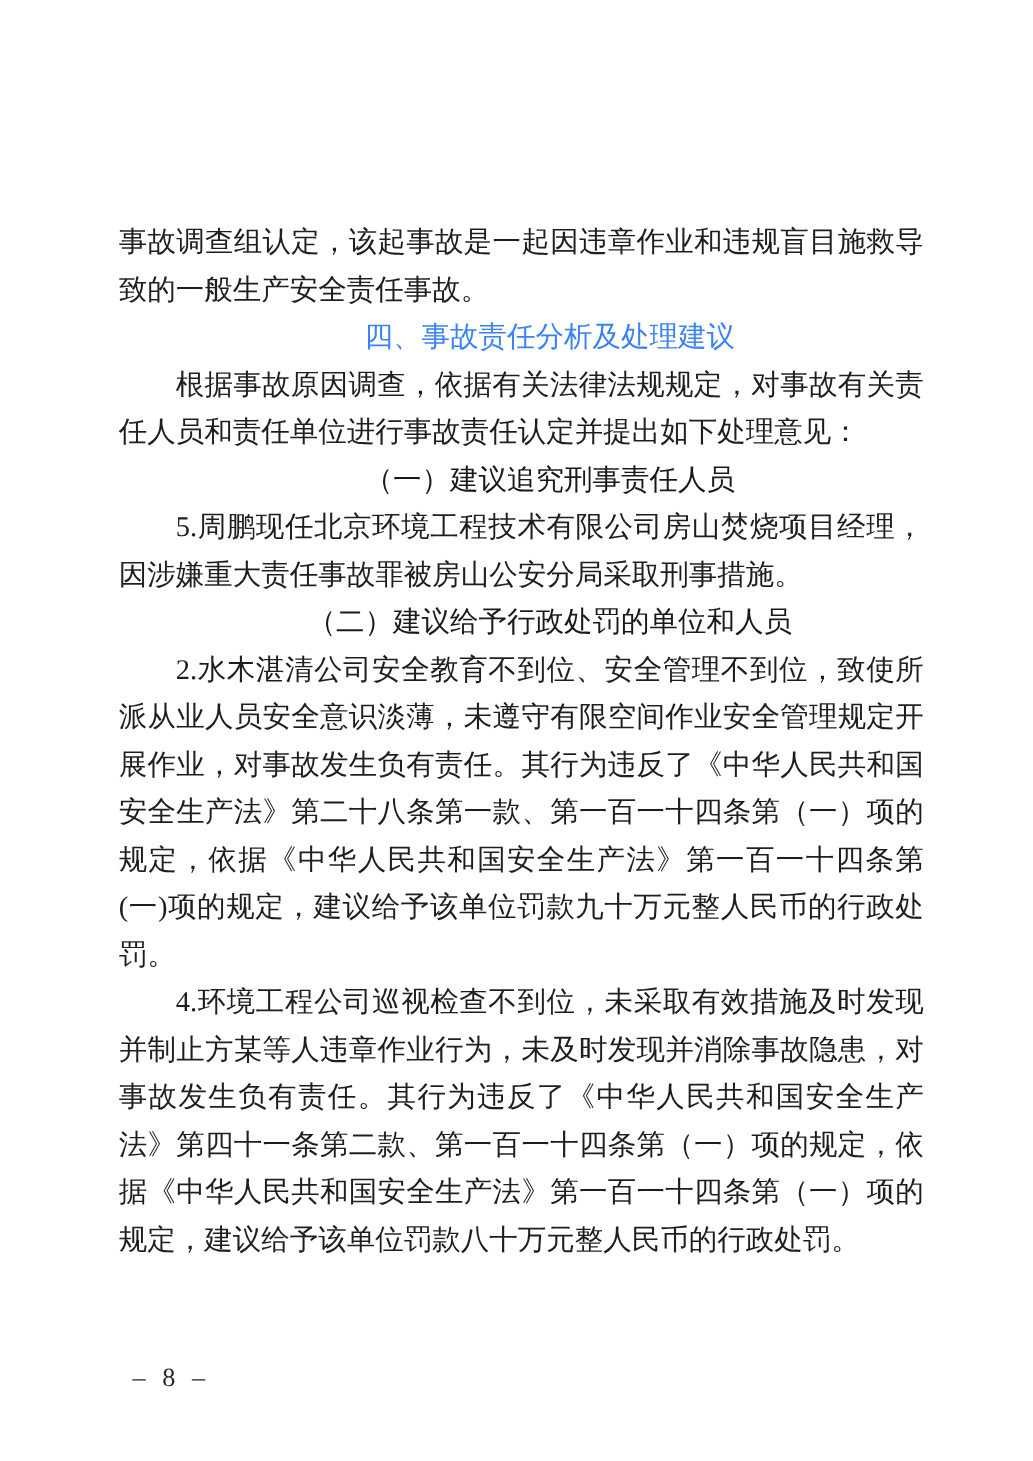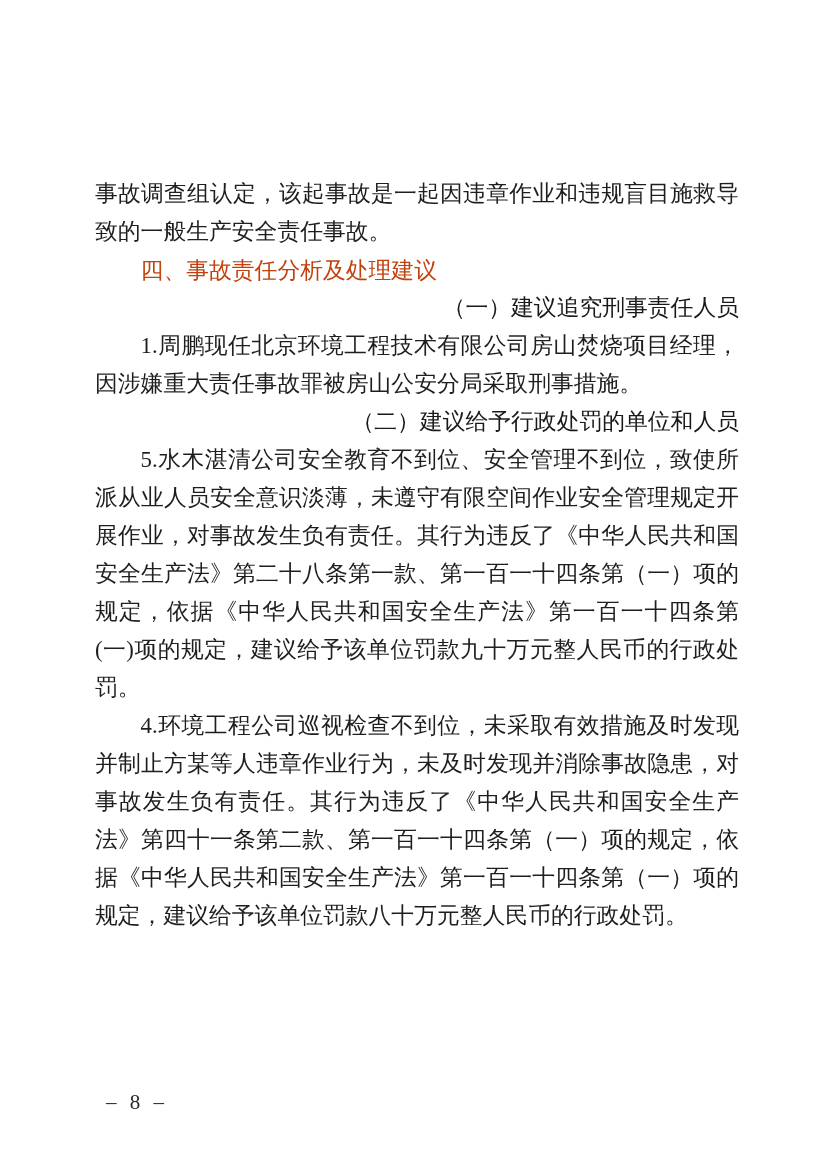--- a/index.html
+++ b/index.html
@@ -30,52 +30,53 @@
   .content p, .content h2, .content h3 {
     margin: 0;
     padding: 0;
     font-size: 22.8px;
     line-height: 38px;
     font-weight: normal;
   }
   .p-indent { text-indent: 2em; }
   .p-cont   { text-indent: 0; }
   .h-main {
-    font-family: Liberation Sans, sans-serif;
+    font-family: Liberation Serif, serif;
     font-weight: bold;
     text-indent: 2em;
-    color: #c2410c;
-    text-align: left;
+    color: #3b82f6;
+    text-align: center;
   }
   .h-sub {
     font-family: "Liberation Serif", "DejaVu Serif", serif;
     font-weight: bold;
     text-indent: 2em;
     color: #191919;
-    text-align: right;
+    text-align: center;
   }
   .footer-pagenum {
     position: absolute;
     left: 106px;
     top: 1053px;
     font-size: 21px;
     line-height: 30px;
     letter-spacing: 4px;
     color: #2a2a2a;
     font-family: "Liberation Serif", "DejaVu Serif", serif;
   }
 </style>
 </head>
 <body>
 
 <div class="page">
   <div class="content">
     <p class="p-cont">事故调查组认定，该起事故是一起因违章作业和违规盲目施救导致的一般生产安全责任事故。</p>
     <h2 class="h-main">四、事故责任分析及处理建议</h2>
+    <p class="p-indent">根据事故原因调查，依据有关法律法规规定，对事故有关责任人员和责任单位进行事故责任认定并提出如下处理意见：</p>
     <h3 class="h-sub">（一）建议追究刑事责任人员</h3>
-    <p class="p-indent">1.周鹏现任北京环境工程技术有限公司房山焚烧项目经理，因涉嫌重大责任事故罪被房山公安分局采取刑事措施。</p>
+    <p class="p-indent">5.周鹏现任北京环境工程技术有限公司房山焚烧项目经理，因涉嫌重大责任事故罪被房山公安分局采取刑事措施。</p>
     <h3 class="h-sub">（二）建议给予行政处罚的单位和人员</h3>
-    <p class="p-indent">5.水木湛清公司安全教育不到位、安全管理不到位，致使所派从业人员安全意识淡薄，未遵守有限空间作业安全管理规定开展作业，对事故发生负有责任。其行为违反了《中华人民共和国安全生产法》第二十八条第一款、第一百一十四条第（一）项的规定，依据《中华人民共和国安全生产法》第一百一十四条第(一)项的规定，建议给予该单位罚款九十万元整人民币的行政处罚。</p>
+    <p class="p-indent">2.水木湛清公司安全教育不到位、安全管理不到位，致使所派从业人员安全意识淡薄，未遵守有限空间作业安全管理规定开展作业，对事故发生负有责任。其行为违反了《中华人民共和国安全生产法》第二十八条第一款、第一百一十四条第（一）项的规定，依据《中华人民共和国安全生产法》第一百一十四条第(一)项的规定，建议给予该单位罚款九十万元整人民币的行政处罚。</p>
     <p class="p-indent">4.环境工程公司巡视检查不到位，未采取有效措施及时发现并制止方某等人违章作业行为，未及时发现并消除事故隐患，对事故发生负有责任。其行为违反了《中华人民共和国安全生产法》第四十一条第二款、第一百一十四条第（一）项的规定，依据《中华人民共和国安全生产法》第一百一十四条第（一）项的规定，建议给予该单位罚款八十万元整人民币的行政处罚。</p>
   </div>
 
   <div class="footer-pagenum">– 8 –</div>
 </div>
 
 </body></html>

